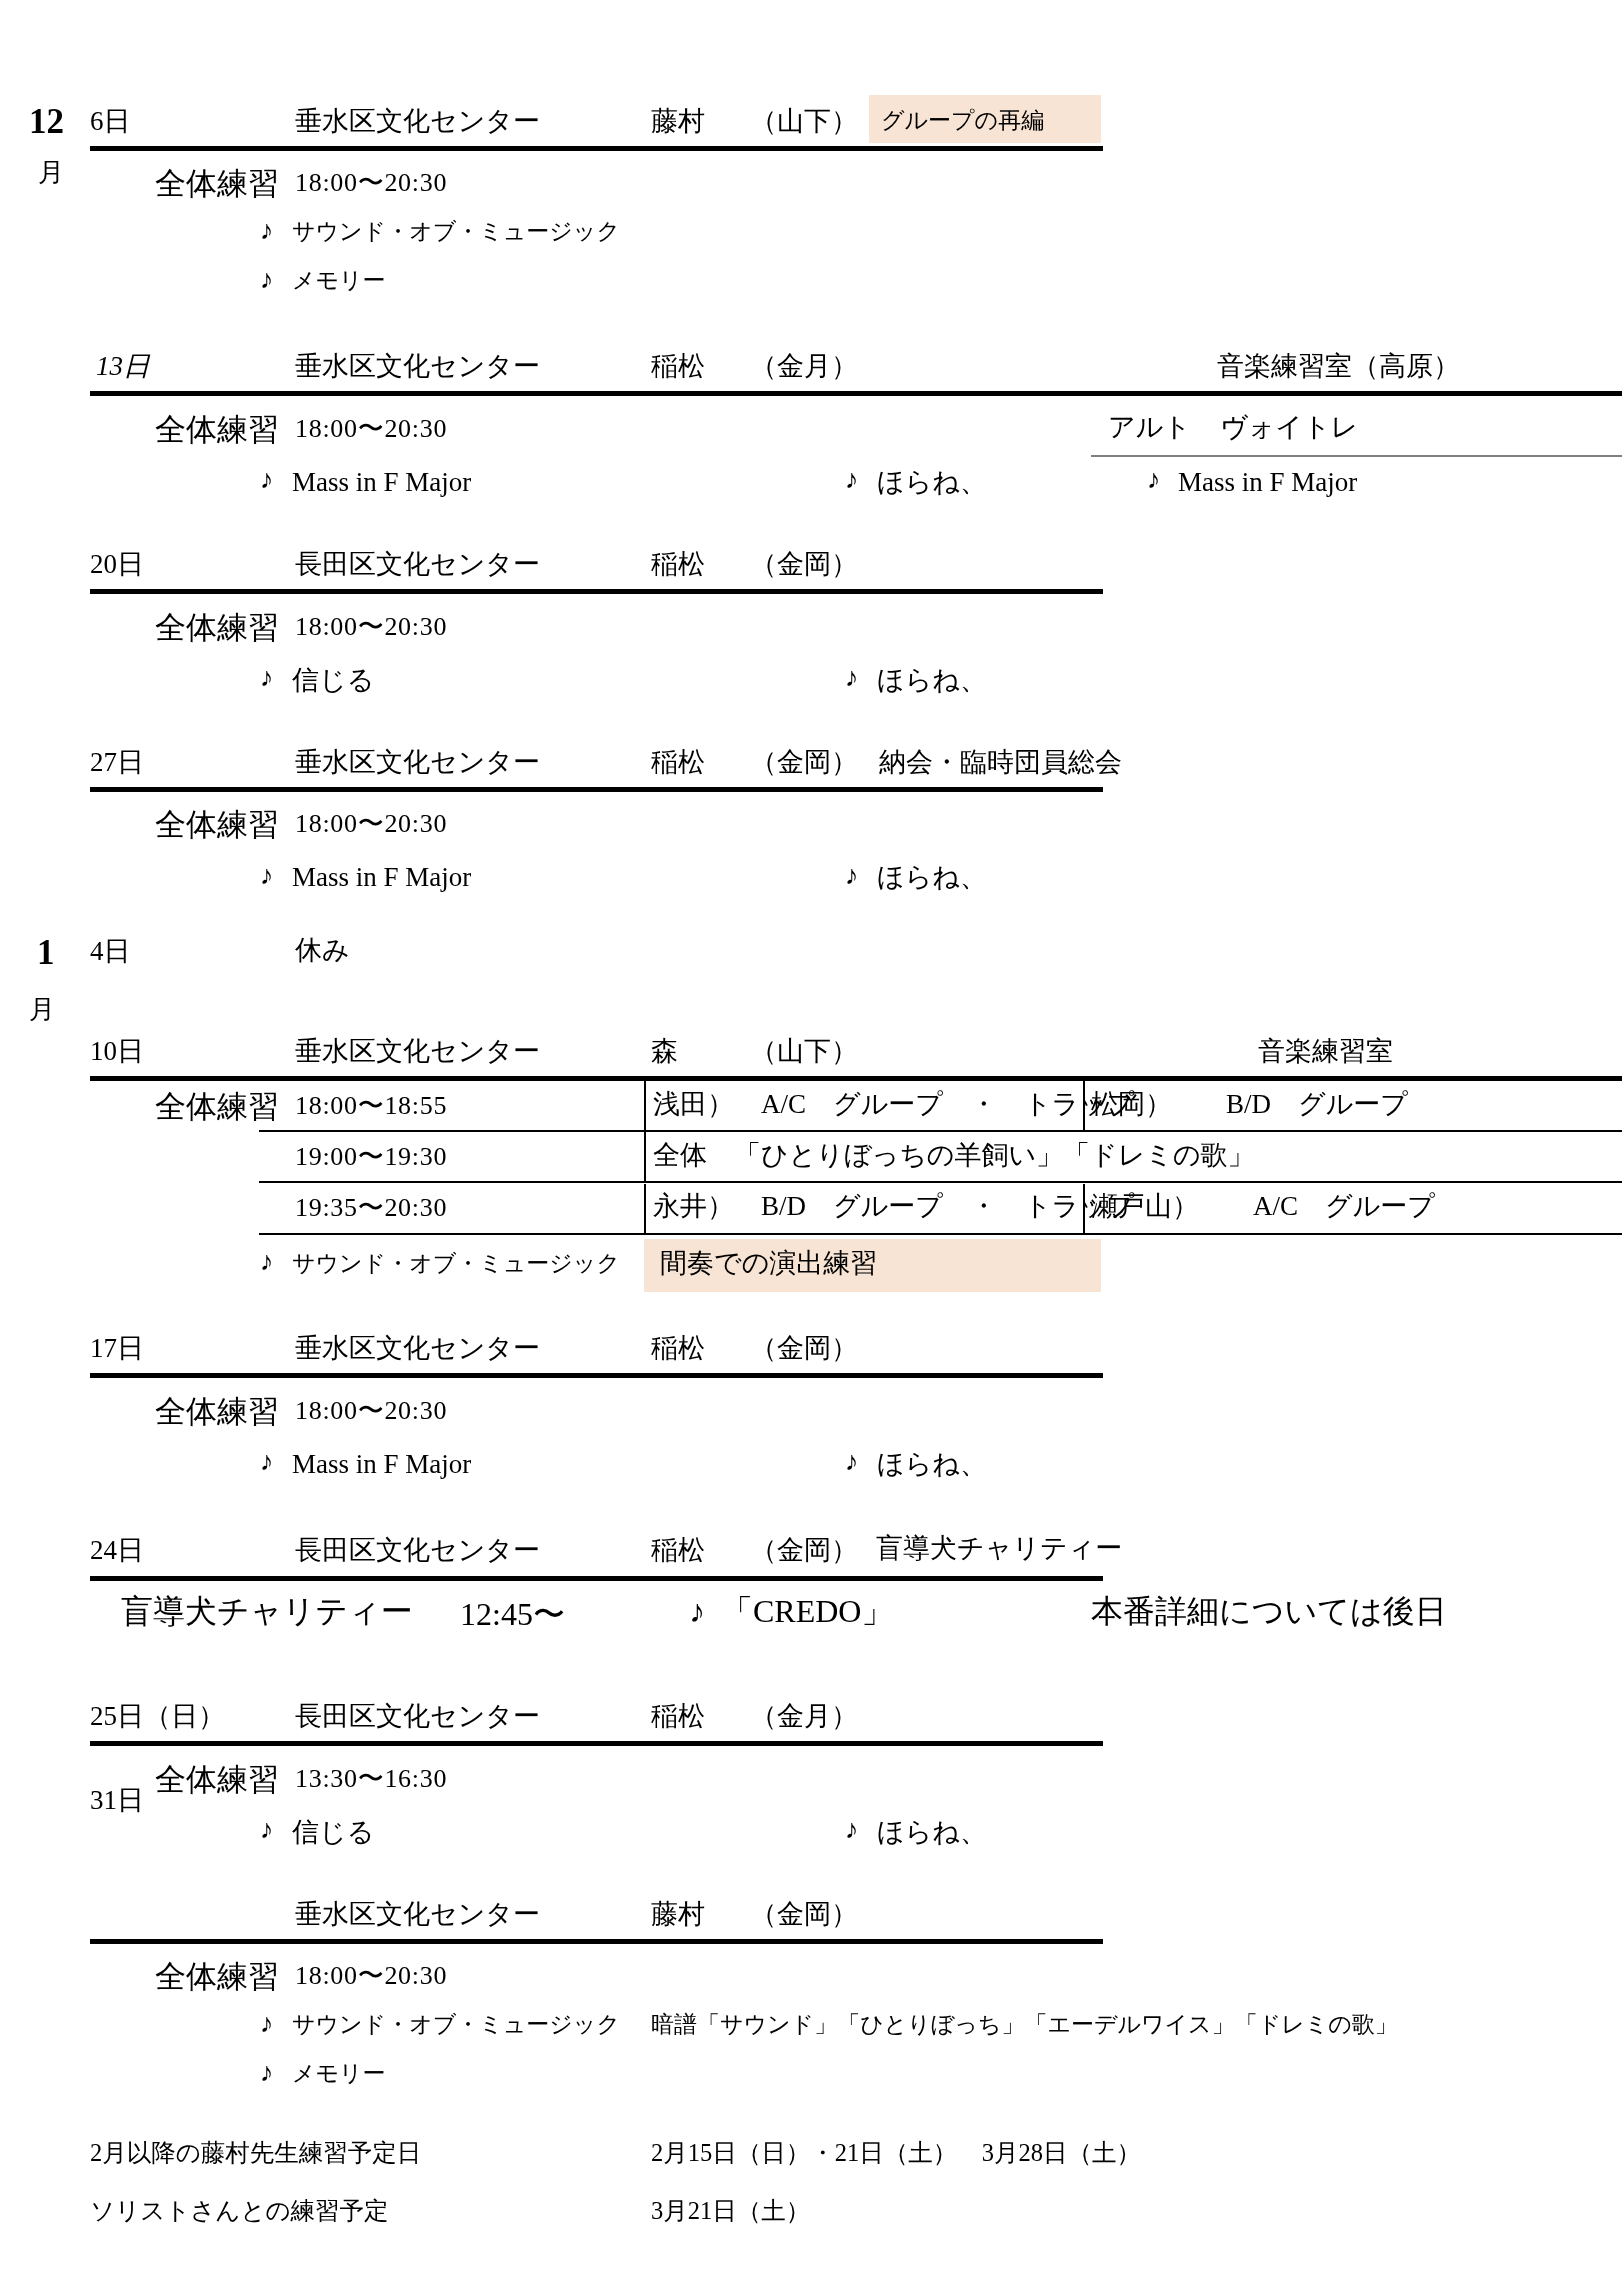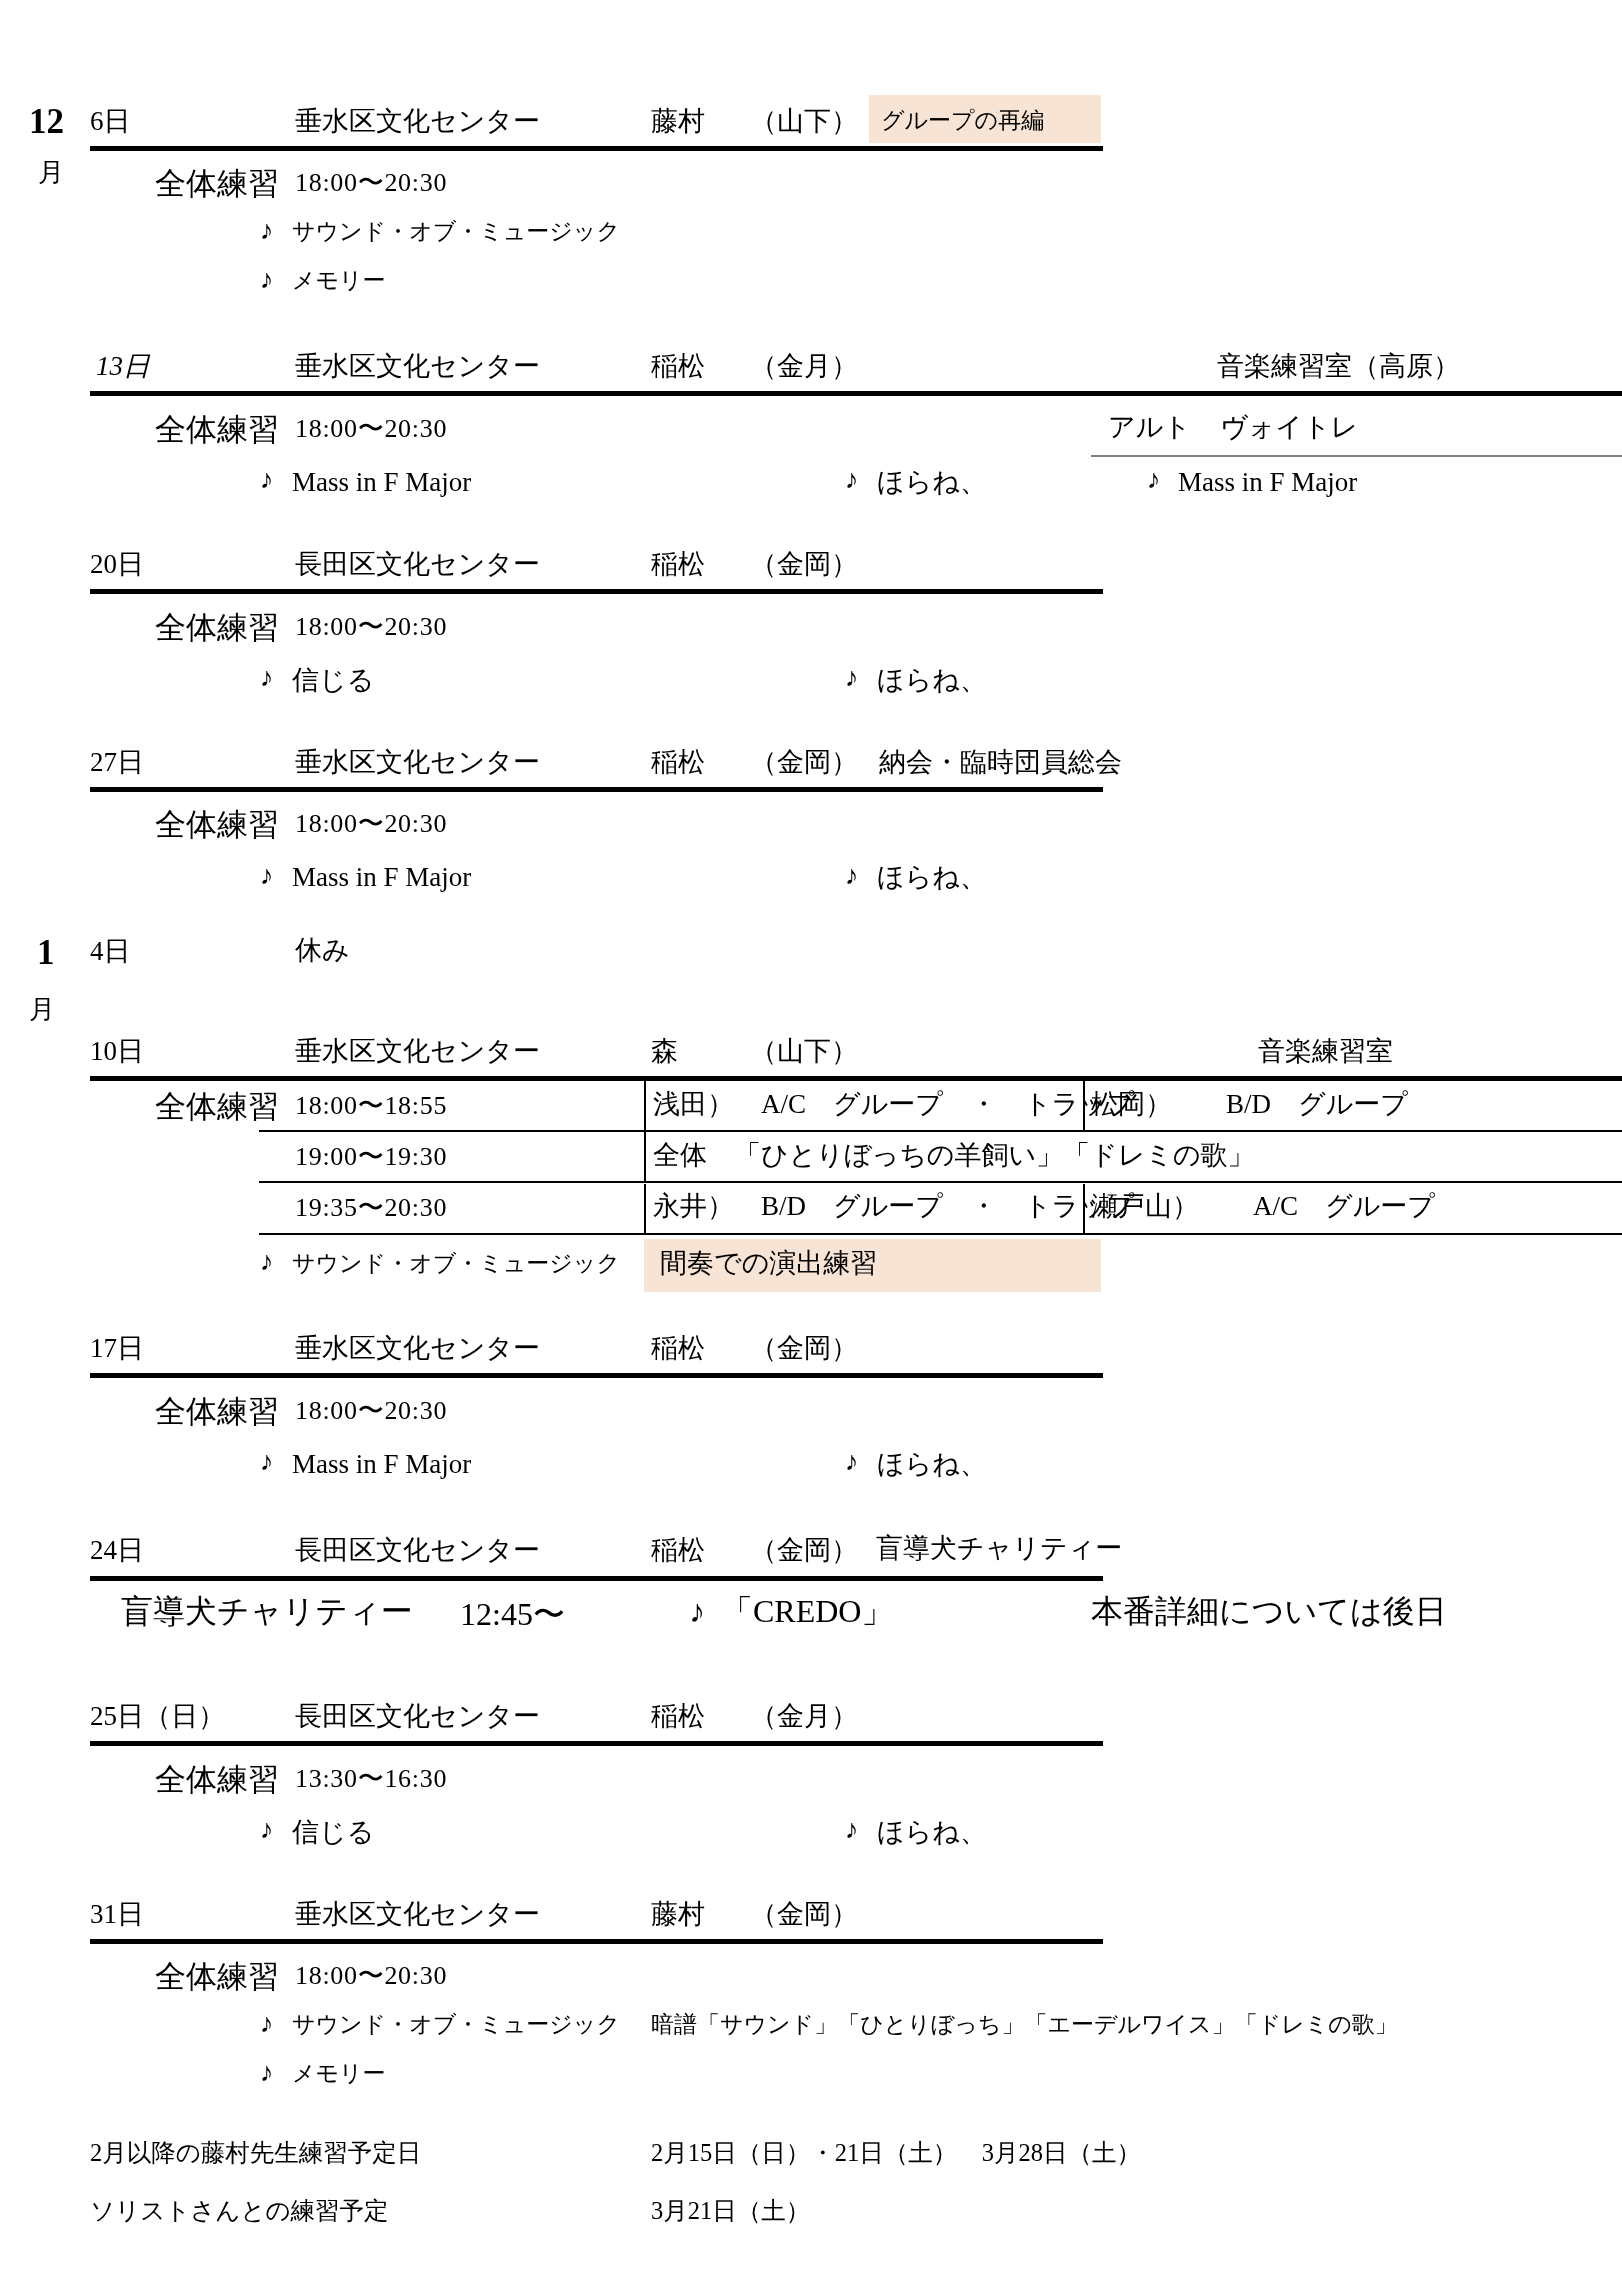--- a/index.html
+++ b/index.html
@@ -203,21 +203,21 @@
   <div class="rule-thick" style="left:90px; top:1741px; width:1013px;"></div>
 
   <div class="t zentai" style="left:155px; top:1764px;">全体練習</div>
   <div class="t time" style="left:295px; top:1766px;">13:30〜16:30</div>
 
   <div class="t music" style="left:260px; top:1816px;">♪</div>
   <div class="t song" style="left:292px; top:1819px;">信じる</div>
   <div class="t music" style="left:845px; top:1816px;">♪</div>
   <div class="t song" style="left:877px; top:1819px;">ほらね、</div>
 
-  <div class="t day" style="left:90px; top:1901px;">31日</div>
+  <div class="t day" style="left:90px; top:1787px;">31日</div>
   <div class="t venue" style="left:295px; top:1901px;">垂水区文化センター</div>
   <div class="t person" style="left:651px; top:1901px;">藤村</div>
   <div class="t person" style="left:750px; top:1901px;">（金岡）</div>
   <div class="rule-thick" style="left:90px; top:1939px; width:1013px;"></div>
 
   <div class="t zentai" style="left:155px; top:1961px;">全体練習</div>
   <div class="t time" style="left:295px; top:1963px;">18:00〜20:30</div>
 
   <div class="t music" style="left:260px; top:2010px;">♪</div>
   <div class="t song-sm" style="left:292px; top:2013px;">サウンド・オブ・ミュージック</div>

